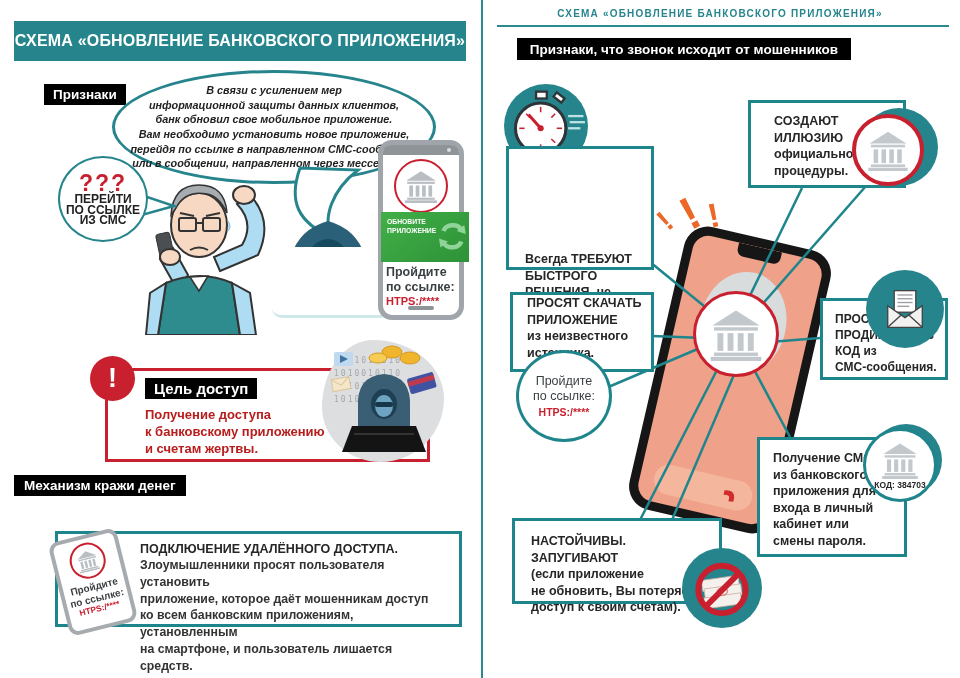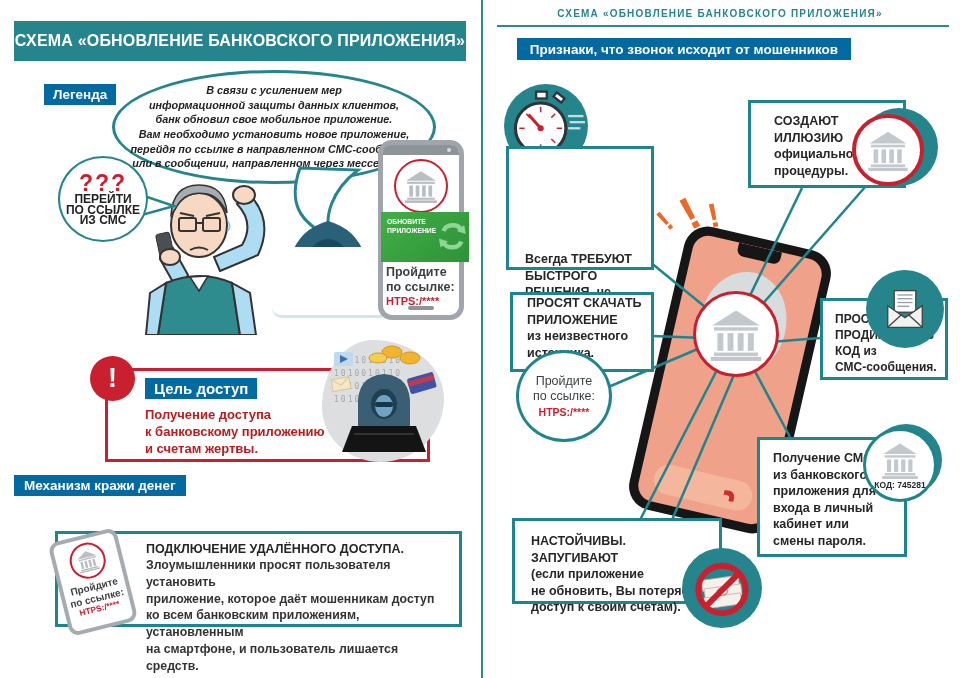--- a/index.html
+++ b/index.html
@@ -1,21 +1,21 @@
 <!DOCTYPE html>
 <html><head>
 <meta charset="utf-8">
 <style>
   html,body{margin:0;padding:0;background:#fff;}
   .stage{position:relative;width:960px;height:678px;background:#fff;overflow:hidden;
          font-family:"Liberation Sans","DejaVu Sans",sans-serif;color:#2b2b2b;}
   .abs{position:absolute;}
   .pre{white-space:pre-line;}
   .teal-bg{background:#26858C;}
-  .teal-label{background:#0369a1;color:#fff;font-weight:bold;display:inline-block;}
+  .teal-label{background:#000000;color:#fff;font-weight:bold;display:inline-block;}
   .callout{background:#fff;border:3px solid #1F858C;box-sizing:border-box;}
   .callout .txt{font-weight:bold;font-size:12.5px;line-height:16.5px;color:#262626;}
   .circle{border-radius:50%;box-sizing:border-box;}
   svg{display:block;}
   .lines{pointer-events:none;}
 </style>
 </head>
 <body>
 
 <svg width="0" height="0" style="position:absolute">
@@ -32,21 +32,21 @@
     </g>
   </defs>
 </svg>
 
 <div class="stage">
 
   <div class="abs teal-bg" style="left:14px;top:21px;width:452px;height:40px;display:flex;align-items:center;justify-content:center;">
     <span style="color:#fff;font-weight:bold;font-size:16px;letter-spacing:.2px;">СХЕМА «ОБНОВЛЕНИЕ БАНКОВСКОГО ПРИЛОЖЕНИЯ»</span>
   </div>
 
-  <div class="abs teal-label" style="left:44px;top:84px;padding:3px 9px;font-size:13.5px;">Легенда</div>
+  <div class="abs teal-label" style="left:44px;top:84px;padding:3px 9px;font-size:13.5px;">Признаки</div>
 
   <div class="abs pre" style="left:112px;top:70px;width:318px;height:108px;border:3px solid #26858C;border-radius:50%;
               background:#fff;display:flex;align-items:center;justify-content:center;text-align:center;
               font-style:italic;font-weight:bold;font-size:10.8px;line-height:14.6px;color:#222;">В связи с усилением мер
 информационной защиты данных клиентов,
 банк обновил свое мобильное приложение.
 Вам необходимо установить новое приложение,
 перейдя по ссылке в направленном СМС-сообщении
 или в сообщении, направленном через мессенджер.</div>
 
@@ -170,21 +170,21 @@
     <div class="circle" style="width:36px;height:36px;border:2.5px solid #C9202F;background:#fff;margin-top:4px;
                 display:flex;align-items:center;justify-content:center;">
       <svg width="22" height="22" viewBox="0 0 64 64" fill="#B9BEC2">
           <use href="#bank"></use>
         </svg>
     </div>
     <div class="pre" style="font-weight:bold;font-size:10px;line-height:11.5px;color:#3A3F42;text-align:center;margin-top:3px;">Пройдите
 по ссылке:</div>
     <div style="font-weight:900;font-size:8.5px;color:#C9202F;">HTPS:/****</div>
   </div>
-  <div class="abs" style="left:146px;top:541px;width:308px;z-index:3;">
+  <div class="abs" style="left:140px;top:541px;width:308px;z-index:3;">
     <div style="font-weight:900;font-size:12.5px;line-height:16px;color:#262626;">ПОДКЛЮЧЕНИЕ УДАЛЁННОГО ДОСТУПА.</div>
     <div class="pre" style="font-weight:600;font-size:12.3px;line-height:16.8px;color:#333;">Злоумышленники просят пользователя установить
 приложение, которое даёт мошенникам доступ
 ко всем банковским приложениям, установленным
 на смартфоне, и пользователь лишается средств.</div>
   </div>
 
   <div class="abs" style="left:481px;top:0;width:2px;height:678px;background:#2A8A8F;"></div>
 
   <div class="abs" style="left:490px;top:8px;width:460px;text-align:center;color:#26858C;font-weight:bold;
@@ -329,21 +329,21 @@
 входа в личный
 кабинет или
 смены пароля.</div>
   </div>
   <div class="abs circle teal-bg" style="left:870px;top:424px;width:72px;height:72px;z-index:5;"></div>
   <div class="abs circle" style="left:863px;top:428px;width:74px;height:74px;background:#fff;border:3px solid #1F858C;z-index:6;
               display:flex;flex-direction:column;align-items:center;justify-content:center;">
     <svg width="38" height="38" viewBox="0 0 64 64" fill="#C3C8CC">
         <use href="#bank"></use>
       </svg>
-    <div style="font-weight:bold;font-size:8.5px;color:#262626;margin-top:1px;">КОД: 745281</div>
+    <div style="font-weight:bold;font-size:8.5px;color:#262626;margin-top:1px;">КОД: 384703</div>
   </div>
 
   <div class="abs callout" style="left:512px;top:518px;width:210px;height:86px;z-index:5;">
     <div class="txt pre" style="padding:12px 8px 0 16px;">НАСТОЙЧИВЫ. ЗАПУГИВАЮТ
 (если приложение
 не обновить, Вы потеряете
 доступ к своим счетам).</div>
   </div>
   <div class="abs circle teal-bg" style="left:682px;top:548px;width:80px;height:80px;z-index:6;display:flex;align-items:center;justify-content:center;">
     <svg width="74" height="74" viewBox="0 0 100 100">

